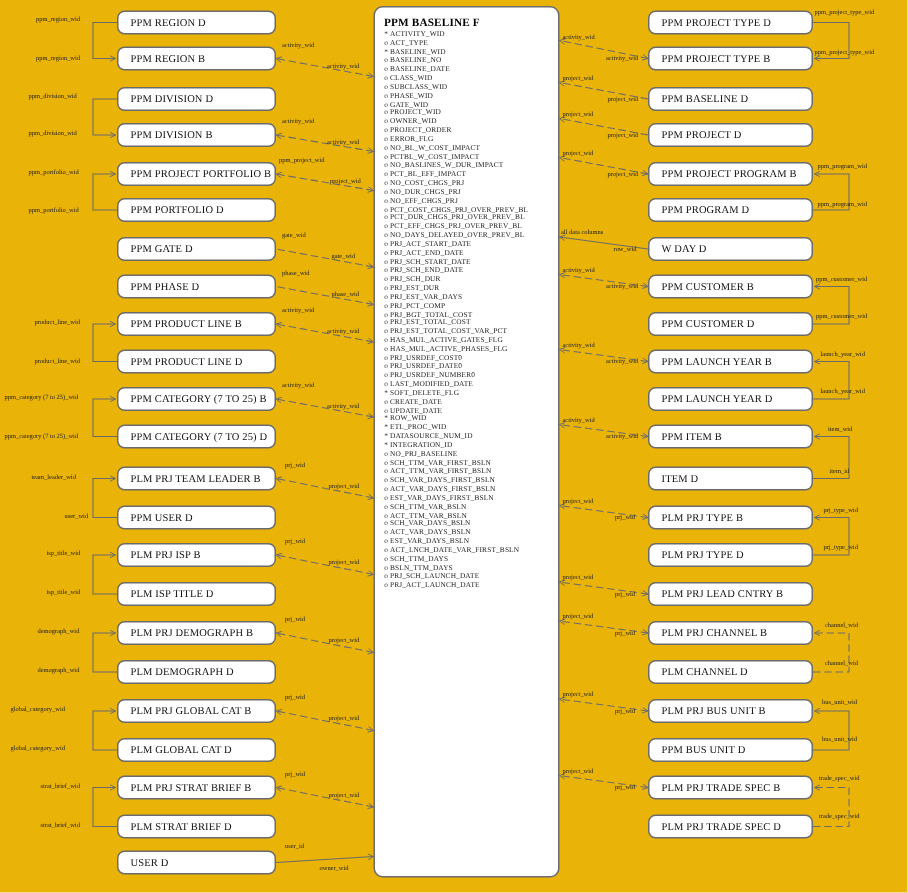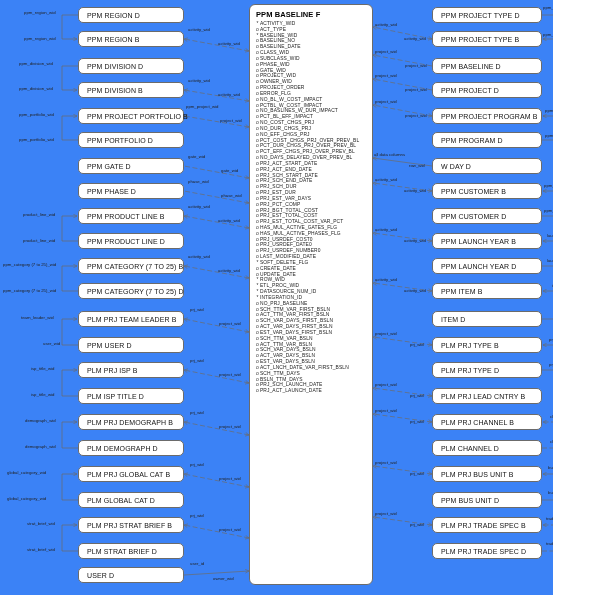--- a/index.html
+++ b/index.html
@@ -1,17 +1,17 @@
 <!DOCTYPE html>
 <html><head>
 <meta charset="utf-8">
 <style>
   html,body{margin:0;padding:0;background:#fff;}
-  .canvas{position:relative;width:553px;height:595px;background:#3b82f6;overflow:hidden;
-          font-family:Liberation Sans, sans-serif;}
+  .canvas{position:relative;width:605px;height:595px;background:#eab308;overflow:hidden;
+          font-family:Liberation Serif, serif;}
   #wires{position:absolute;left:0;top:0;width:605px;height:595px;}
   .wire{fill:none;stroke:#6b6b6b;stroke-width:.7;}
   .wire.dash{stroke-dasharray:5 2.5;}
   .entity{position:absolute;box-sizing:border-box;background:#fff;border:1px solid #6b6b6b;
           border-radius:5px;display:flex;align-items:center;padding-left:8px;
           font-size:7px;color:#111;white-space:nowrap;letter-spacing:.1px;}
   .entity.center{display:block;border-radius:6px;padding:0;
                  left:249px;top:4px;width:124px;height:581px;}
   .ctitle{font-weight:bold;font-size:7.5px;padding:5px 0 2px 6px;color:#000;}
   .attr-row{font-size:4.9px;line-height:5.83px;padding-left:5px;white-space:nowrap;color:#222;}

